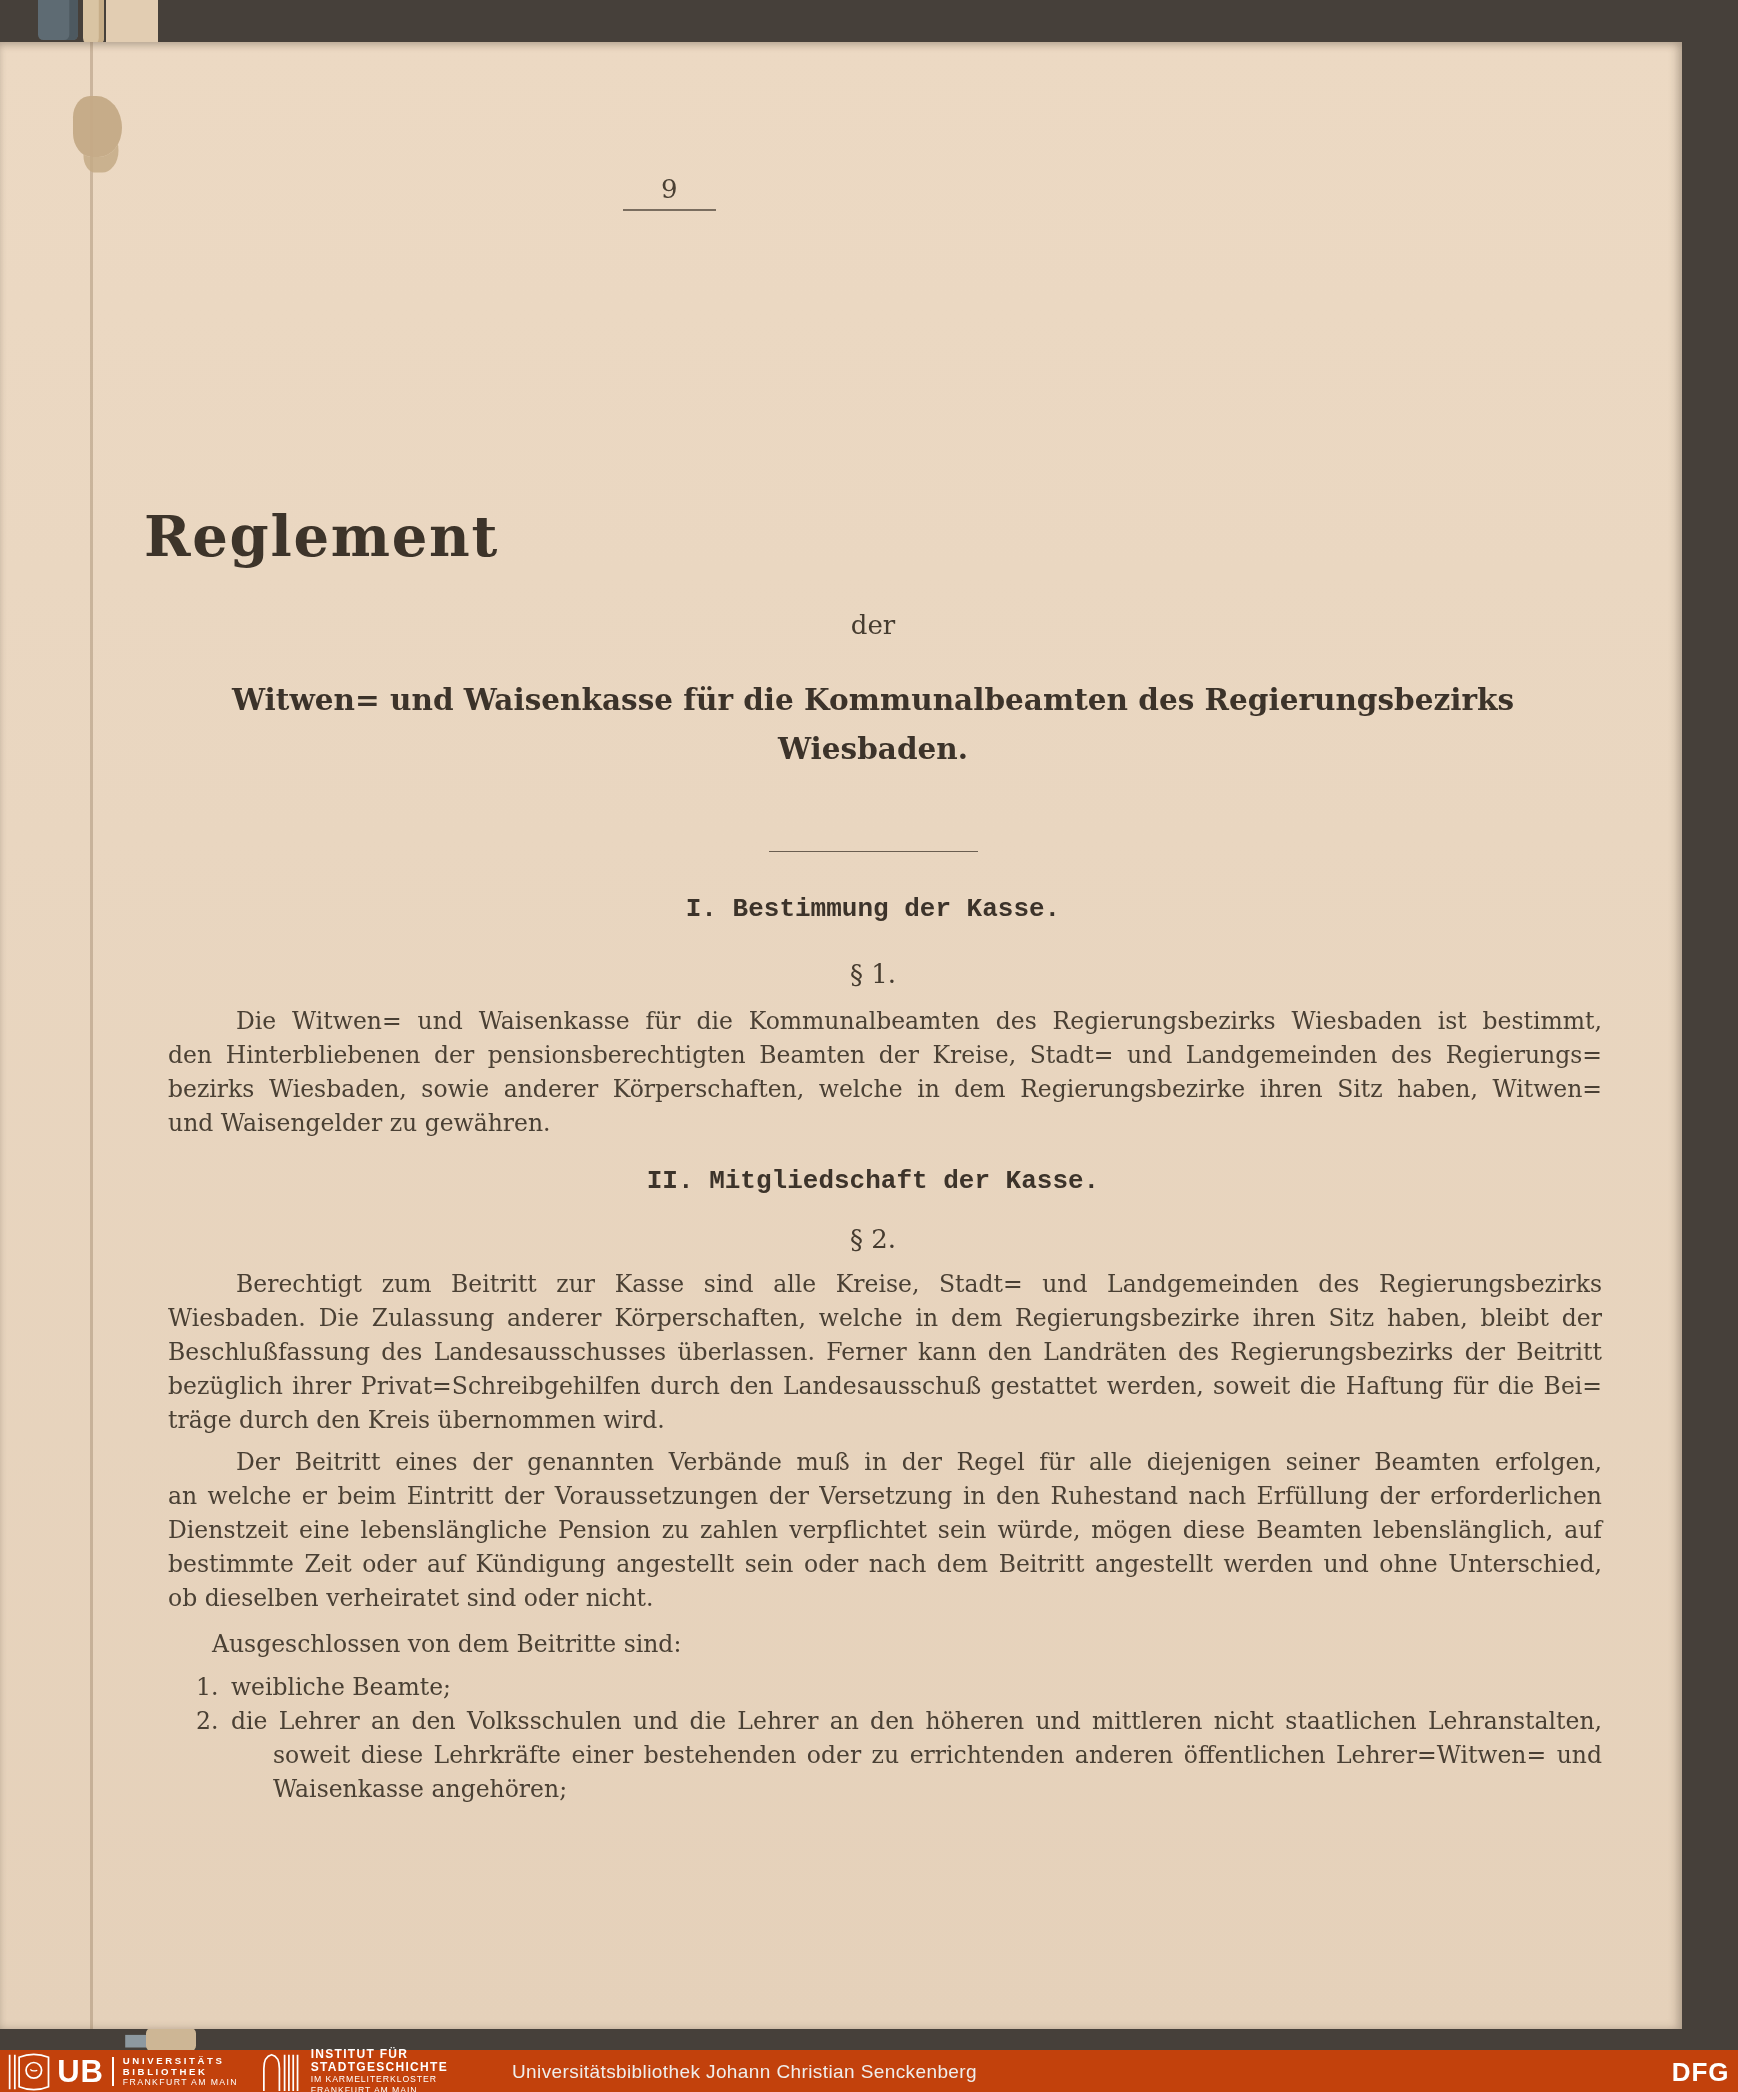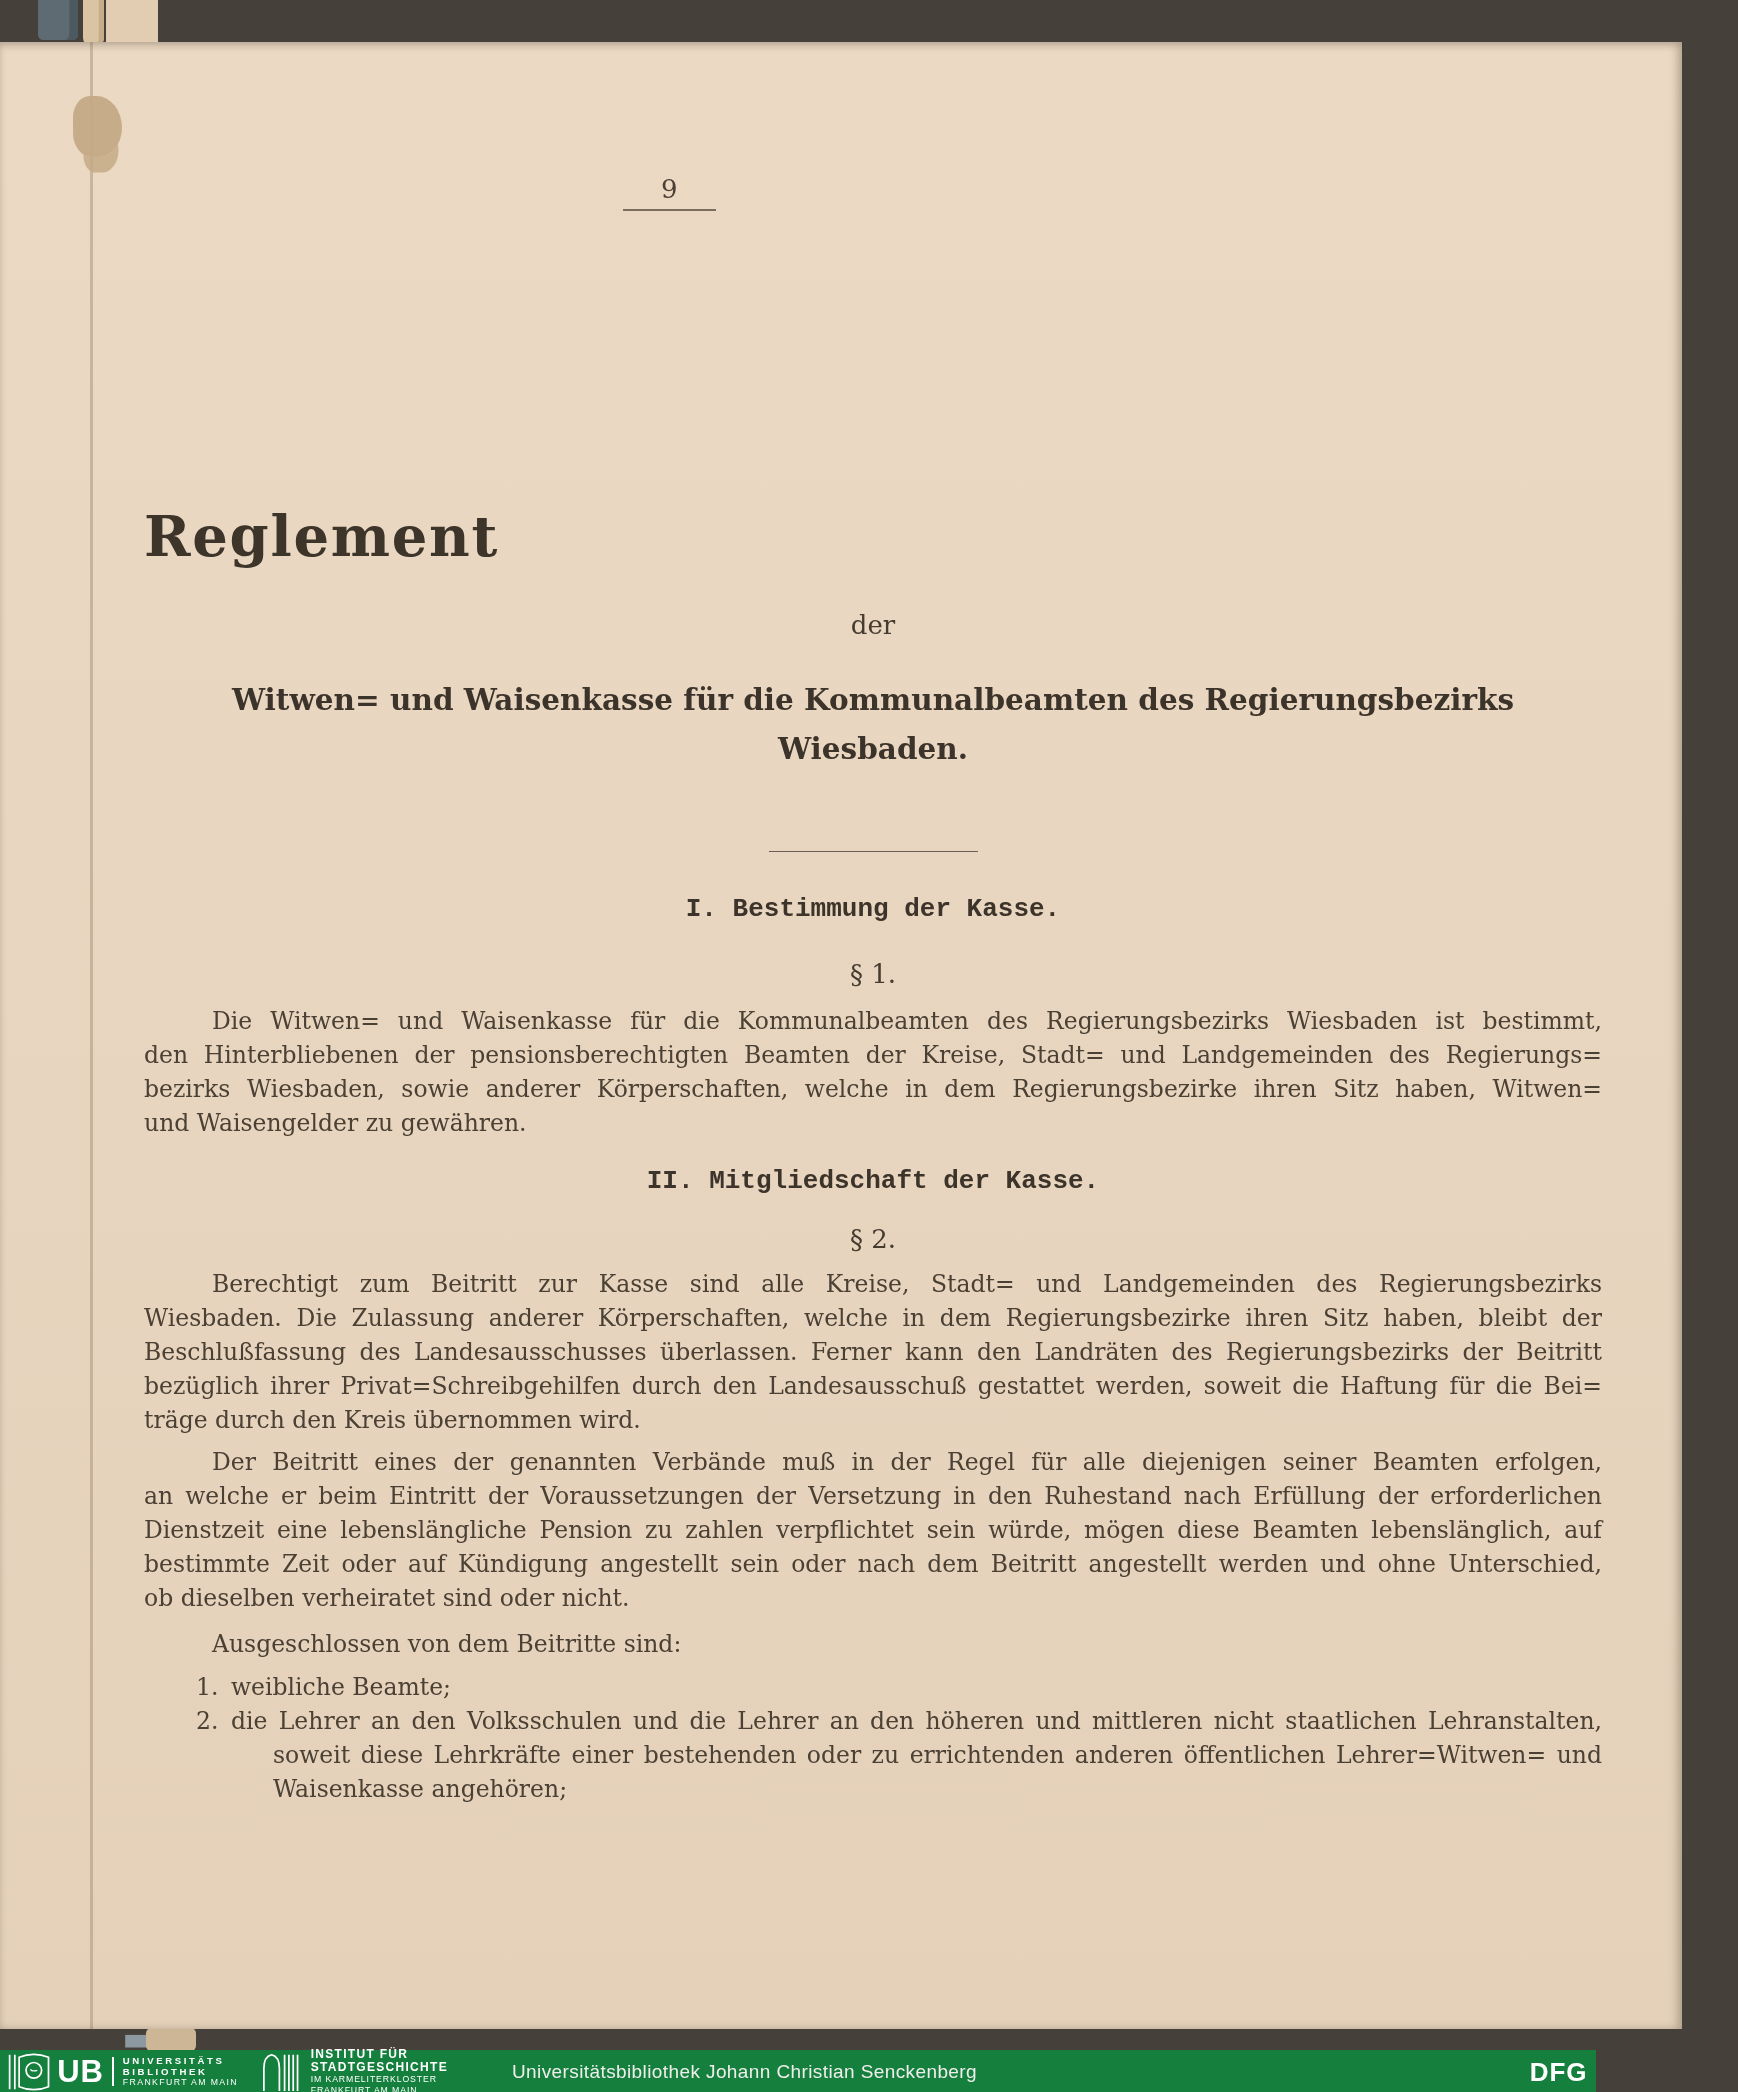--- a/index.html
+++ b/index.html
@@ -29,35 +29,35 @@
     font-size:26px;color:#4a4034;border-bottom:2.6px solid rgba(74,64,52,.7);
   }
   .title{margin:295px 0 0 0;text-align:left;font-size:56px;line-height:61px;font-weight:bold;color:#3d342a;letter-spacing:1.7px;}
   .der{margin-top:43px;text-align:center;font-size:26px;color:#453b2f;}
   .subtitle{margin-top:35px;text-align:center;font-size:29.5px;line-height:49px;font-weight:bold;color:#3c332a;}
   .divider{width:209px;margin:78px auto 0 auto;border-top:1.7px solid rgba(74,64,52,.8);}
   .sec-heading{margin:42px 0 0 0;text-align:center;font-size:26px;line-height:31px;font-weight:bold;color:#3c332a;font-family:Liberation Mono, monospace;}
   .sec-heading.second{margin-top:26px;}
   .marker{margin-top:35px;text-align:center;font-size:26px;line-height:28px;color:#453b2f;}
   .marker.second{margin-top:28px;}
-  .para{margin-top:15.6px;font-size:23.5px;line-height:34px;color:#4a4034;}
+  .para{margin-top:15.6px;font-size:23.5px;line-height:34px;color:#4a4034;margin-left:24px;}
   .para.p2a{margin-top:14px;}
   .para.p2b{margin-top:8.7px;}
   .tline{white-space:normal;}
   .tline.just{text-align:justify;text-align-last:justify;}
   .para > .tline:first-child{text-indent:68px;}
   .intro-line{margin-top:12px;padding-left:68px;font-size:23.5px;line-height:34px;color:#4a4034;}
   .xlist{margin:8.7px 0 0 52px;padding:0;list-style:none;}
   .xlist li{display:flex;font-size:23.5px;line-height:34px;color:#4a4034;}
   .xlist .num{flex:0 0 35px;}
   .xlist .item-lines{flex:1;}
   .item-lines .tline + .tline{padding-left:42px;}
   
   .footer{
-    position:absolute;left:0;bottom:0;width:1596px;height:43px;background:#15803d;
+    position:absolute;left:0;bottom:0;width:1738px;height:43px;background:#c2410c;
     font-family:"Liberation Sans", sans-serif;display:flex;align-items:center;
   }
   .f-ub{display:flex;align-items:center;margin-left:7px;}
   .f-ub-abbr{color:#fff;font-size:31px;font-weight:bold;letter-spacing:0.9px;margin:0 8.7px 0 5.2px;}
   .f-sep{width:1.7px;height:29.5px;background:#fff;margin-right:8.7px;}
   .f-small{color:#fff;font-size:9.6px;line-height:11.3px;letter-spacing:2.6px;font-weight:bold;}
   .f-small .dim{letter-spacing:1.4px;font-weight:normal;font-size:8.7px;}
   .f-inst{display:flex;align-items:center;margin-left:24px;}
   .f-inst-text{color:#fff;margin-left:8.7px;}
   .f-inst-text .b{font-size:12px;line-height:13px;font-weight:bold;letter-spacing:1.3px;}

